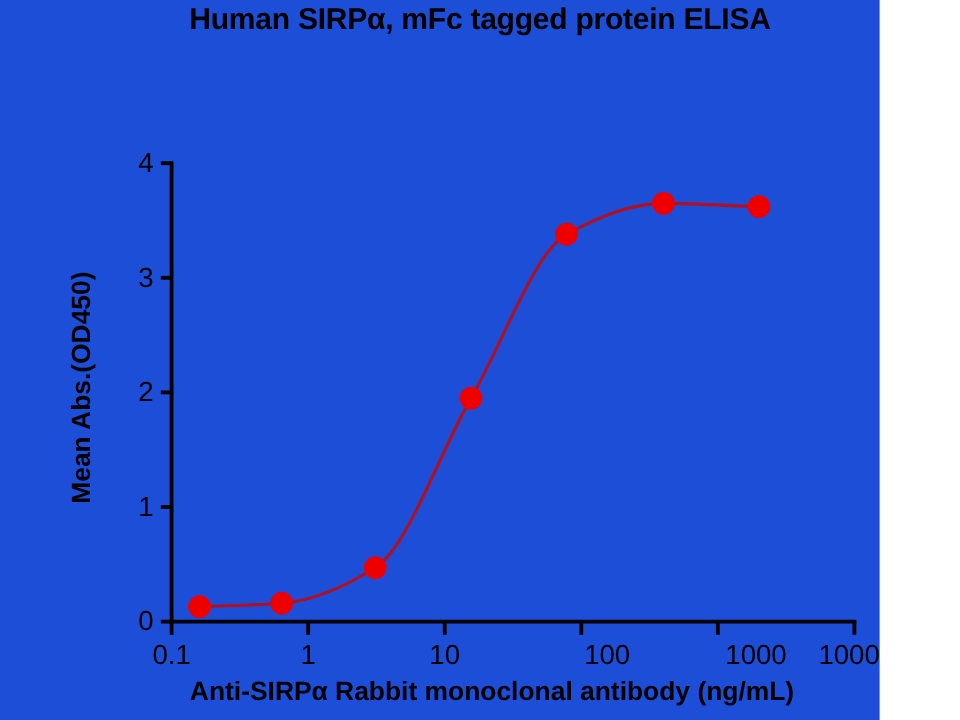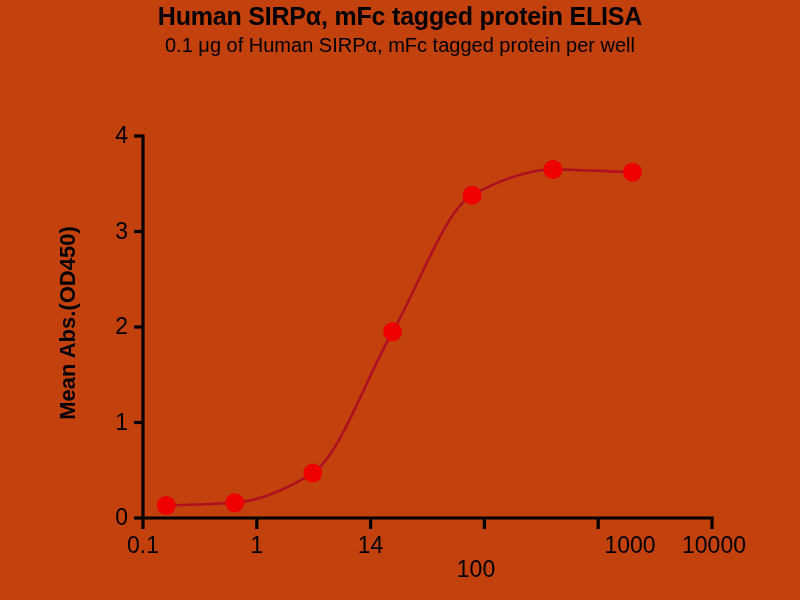--- a/index.html
+++ b/index.html
@@ -2,23 +2,23 @@
 <html><head>
 <meta charset="utf-8">
 <style>
   html, body {
     margin: 0;
     padding: 0;
     background: #ffffff;
   }
   #page {
     position: relative;
-    width: 800px;
+    width: 733px;
     height: 600px;
-    background: #c2410c;
+    background: #1d4ed8;
     overflow: hidden;
     font-family: "Liberation Sans", sans-serif;
     color: #000000;
   }
 
   
   .title {
     position: absolute;
     left: 0;
     top: 2px;
@@ -97,24 +97,24 @@
     line-height: 23px;
   }
 </style>
 </head>
 <body>
 
 <div id="page">
 
   <div class="title">Human SIRPα, mFc tagged protein ELISA</div>
 
-  <div class="subtitle">0.1 μg of Human SIRPα, mFc tagged protein per well</div>
 
   <div class="ylabel">Mean Abs.(OD450)</div>
 
+  <div class="xlabel">Anti-SIRPα Rabbit monoclonal antibody (ng/mL)</div>
 
   <svg id="plot" viewBox="0 0 800 600" width="800" height="600" xmlns="http://www.w3.org/2000/svg">
     <g id="axes-group">
         <line x1="143" y1="136" x2="143" y2="518" stroke="#000000" stroke-width="3.2" stroke-linecap="square"></line>
         <line x1="143" y1="518" x2="712" y2="518" stroke="#000000" stroke-width="3.2" stroke-linecap="square"></line>
         <line x1="134" y1="518" x2="143" y2="518" stroke="#000000" stroke-width="3.2"></line>
         <line x1="134" y1="422.5" x2="143" y2="422.5" stroke="#000000" stroke-width="3.2"></line>
         <line x1="134" y1="327" x2="143" y2="327" stroke="#000000" stroke-width="3.2"></line>
         <line x1="134" y1="231.5" x2="143" y2="231.5" stroke="#000000" stroke-width="3.2"></line>
         <line x1="134" y1="136" x2="143" y2="136" stroke="#000000" stroke-width="3.2"></line>
@@ -142,19 +142,19 @@
   <div id="ytick-layer">
       <div class="ytick" style="left: 82px; top: 506px;">0</div>
       <div class="ytick" style="left: 82px; top: 410.5px;">1</div>
       <div class="ytick" style="left: 82px; top: 315px;">2</div>
       <div class="ytick" style="left: 82px; top: 219.5px;">3</div>
       <div class="ytick" style="left: 82px; top: 124px;">4</div>
     </div>
   <div id="xtick-layer">
       <div class="xtick" style="left: 83px; top: 534px;">0.1</div>
       <div class="xtick" style="left: 196.8px; top: 534px;">1</div>
-      <div class="xtick" style="left: 310.6px; top: 534px;">14</div>
-      <div class="xtick" style="left: 416px; top: 534px; margin-top: 24px;">100</div>
+      <div class="xtick" style="left: 310.6px; top: 534px;">10</div>
+      <div class="xtick" style="left: 446px; top: 534px;">100</div>
       <div class="xtick" style="left: 570px; top: 534px;">1000</div>
       <div class="xtick" style="left: 654px; top: 534px;">10000</div>
     </div>
 
 </div>
 
 </body></html>

